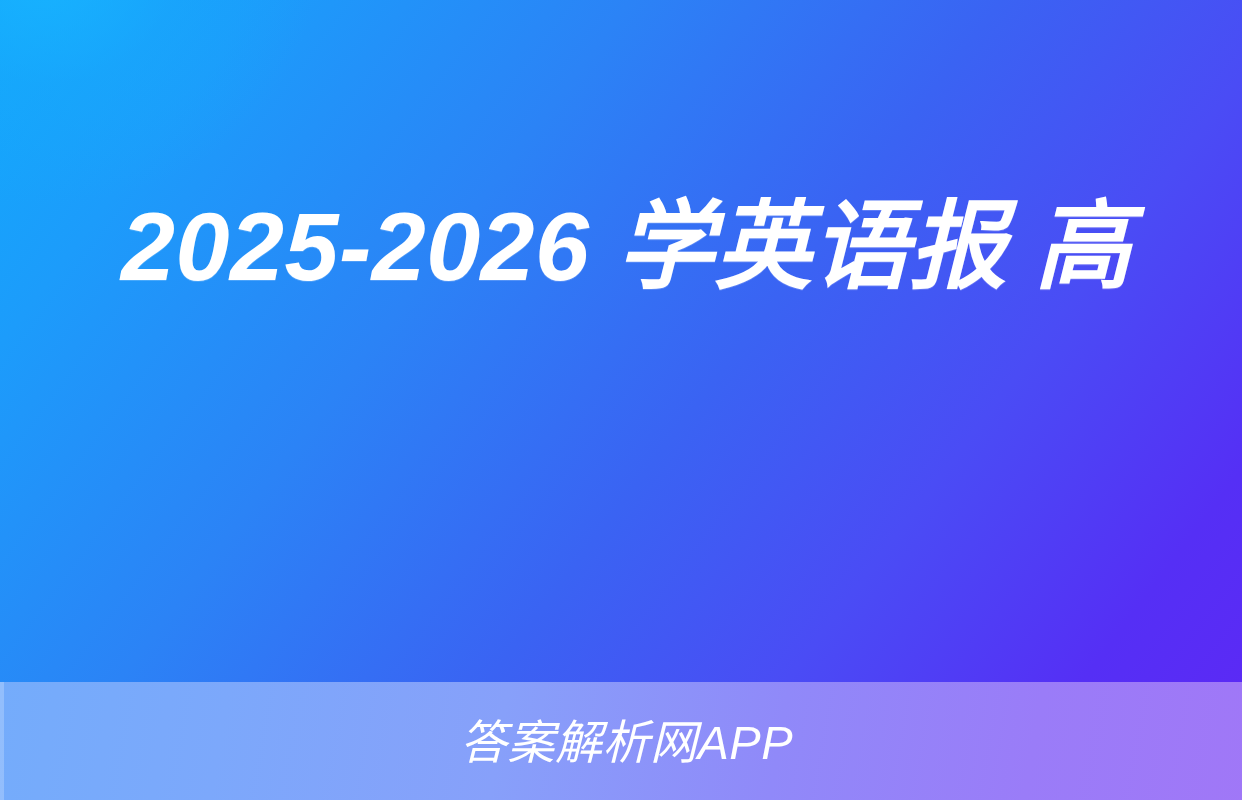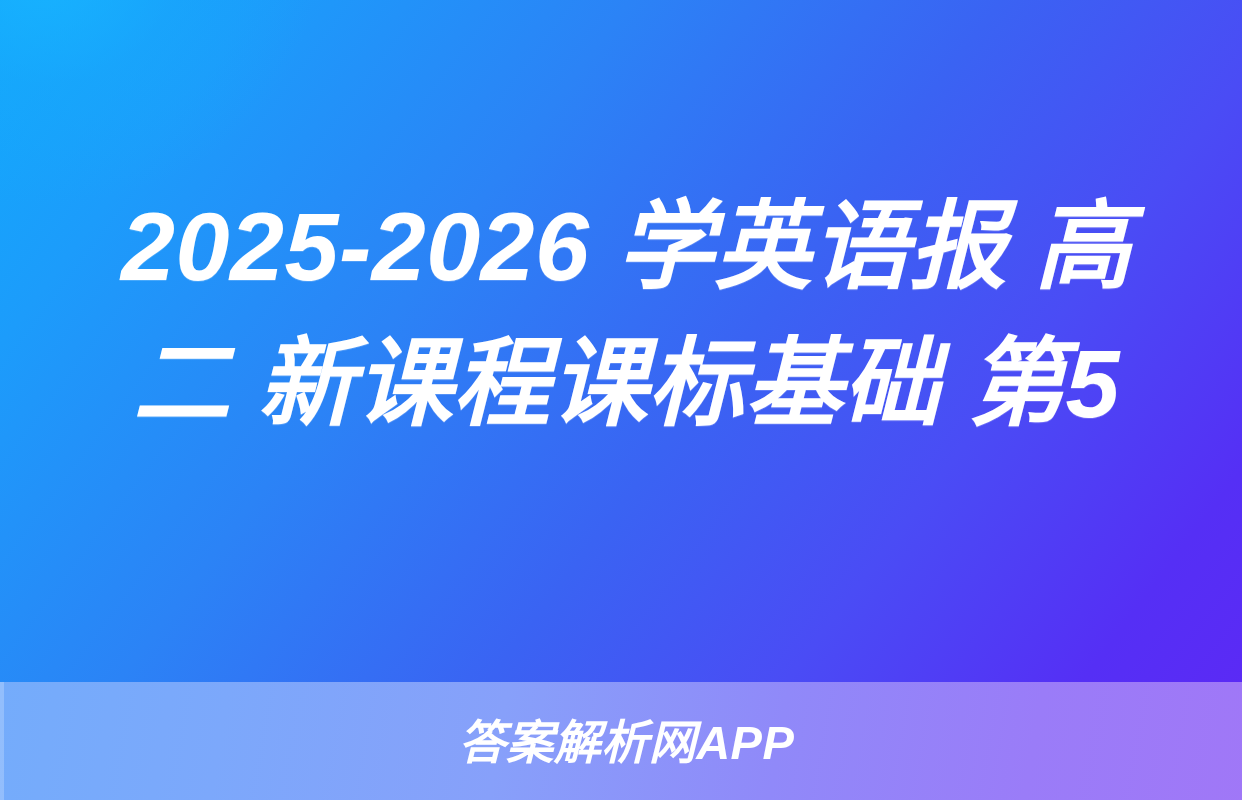--- a/index.html
+++ b/index.html
@@ -98,38 +98,37 @@
     bottom: 0;
     width: 4px;
     background: rgba(255,255,255,0.22);
   }
 
   .footer-brand {
     position: relative;
     display: block;
     font-size: 47px;
     line-height: 1;
-    font-weight: 700;
+    font-weight: 400;
     font-style: italic;
     color: #ffffff;
     letter-spacing: 0.5px;
     white-space: pre;
     transform: translateY(1px);
   }
 </style>
 </head>
 <body>
 
 <div id="poster">
 
   <div class="bg-gradient"></div>
   <div class="bg-bloom"></div>
 
   <div class="headline">
     <span class="headline-line">2025-2026 学英语报 高</span>
-    <span class="headline-line">二 新课程课标基础 第5</span>
   </div>
 
   <div class="footer-band">
     <span class="footer-brand">答案解析网APP</span>
   </div>
 
 </div>
 
 </body></html>

